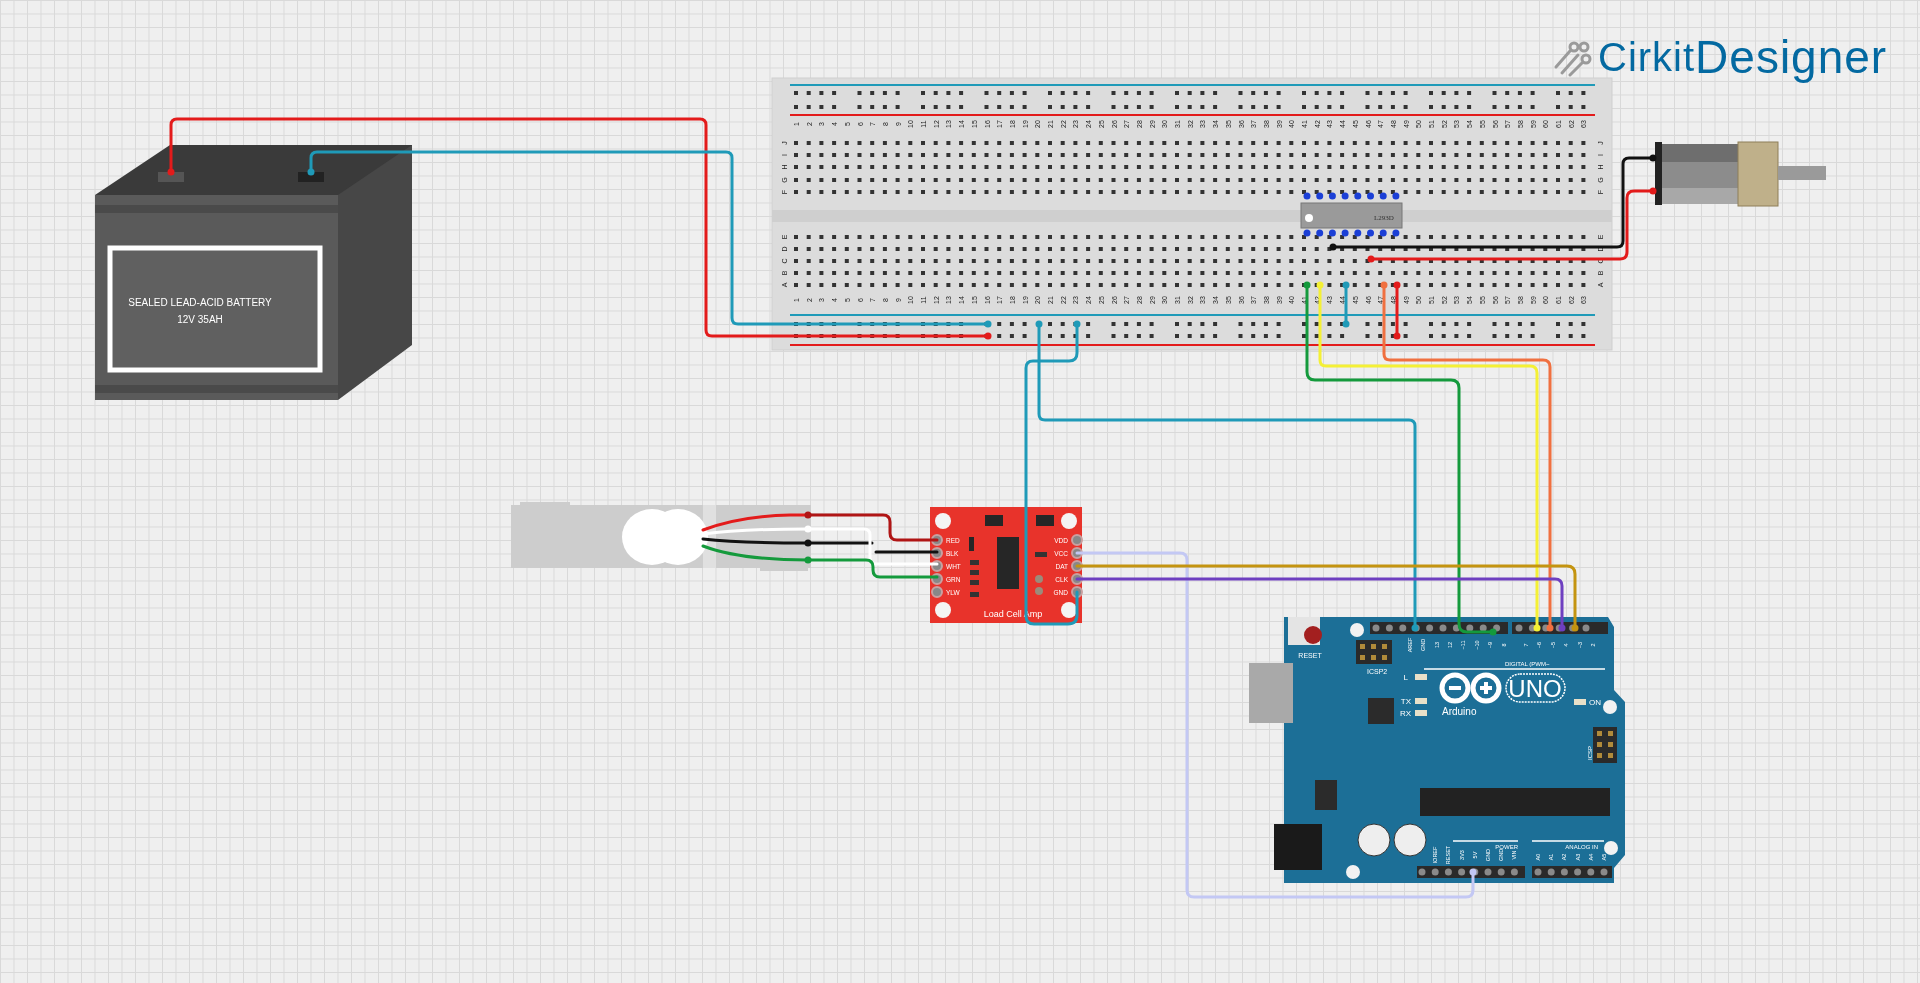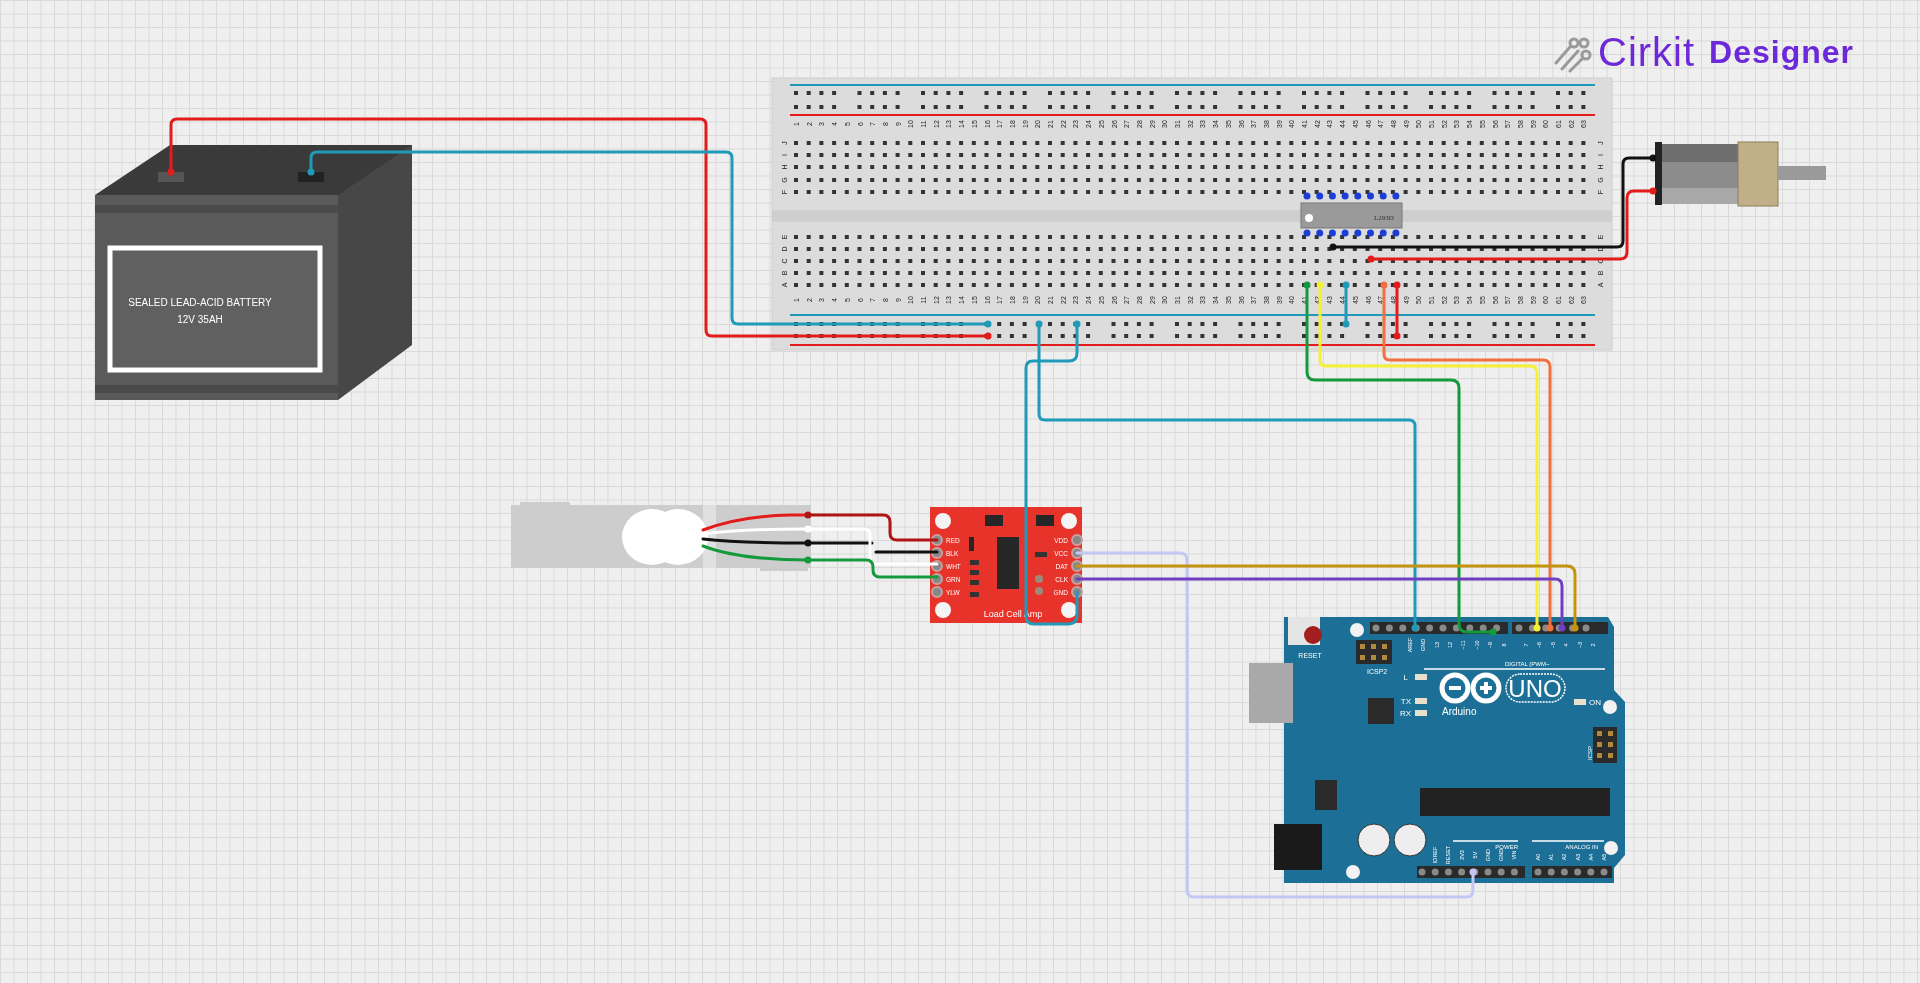--- a/index.html
+++ b/index.html
@@ -4,23 +4,23 @@
 <style>
   html,body{margin:0;padding:0;}
   body{width:1920px;height:983px;overflow:hidden;position:relative;
     background-color:#efefef;
     background-image:
       linear-gradient(#d9d9d9 1px, transparent 1px),
       linear-gradient(90deg, #d9d9d9 1px, transparent 1px);
     background-size:13.5px 13.5px;
     font-family:"Liberation Sans", sans-serif;}
   #canvas{position:absolute;left:0;top:0;width:1920px;height:983px;}
-  .logo{position:absolute;left:1552px;top:30px;display:flex;align-items:center;color:#6d28d9;}
+  .logo{position:absolute;left:1552px;top:30px;display:flex;align-items:center;color:#0369a1;}
   .logo .c1{font-size:40px;font-weight:normal;margin-left:6px;letter-spacing:1px;}
-  .logo .c2{font-size:32px;font-weight:bold;margin-left:14px;letter-spacing:1px;}
+  .logo .c2{font-size:46px;font-weight:normal;letter-spacing:1px;}
 </style>
 </head>
 <body>
 
 <div class="logo">
   <svg width="40" height="40" viewBox="0 0 40 40">
     <g stroke="#9a9a9a" stroke-width="3" fill="none" stroke-linecap="round">
       <line x1="4" y1="30" x2="18" y2="14"></line>
         <line x1="10" y1="36" x2="26" y2="18"></line>
       <line x1="18" y1="38" x2="30" y2="26"></line>

